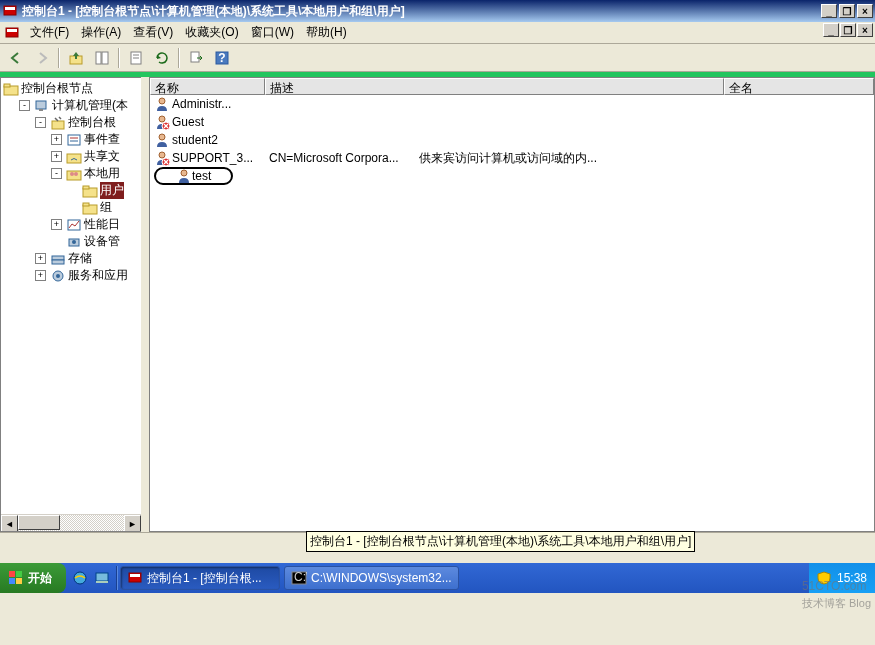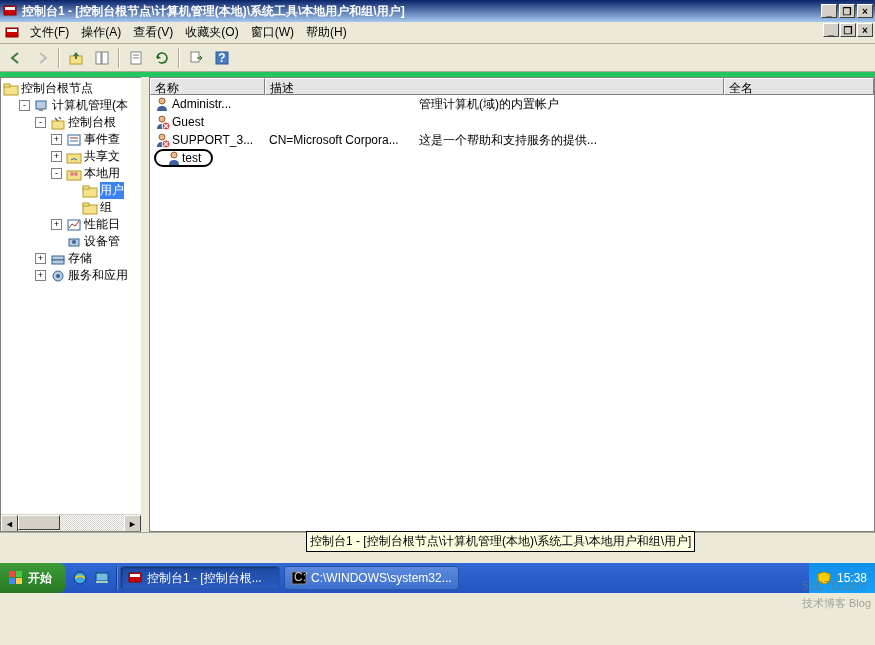--- a/index.html
+++ b/index.html
@@ -23,33 +23,33 @@
 
 .client { display:flex; height: 460px; border-top:5px solid #22c55e;gap:8px; }
 .treepane { width: 141px; background:#fff; border:1px solid #808080; border-right:none; overflow:hidden; position:relative; }
 .tree { padding:2px 0 2px 2px; white-space:nowrap; }
 .tree ul { list-style:none; padding-left: 16px; }
 .tree li { position:relative; padding-left: 0; line-height:17px; }
 .tree .row { display:flex; align-items:center; gap:2px; height:17px; }
 .tree .exp { width:11px; height:11px; border:1px solid #808080; display:inline-flex; align-items:center; justify-content:center; font-size:9px; line-height:9px; color:#000; background:#fff; margin-right:2px; }
 .tree .noexp { width:13px; display:inline-block; }
 .tree .ic { width:16px; height:16px; display:inline-flex; align-items:center; justify-content:center; }
-.tree .sel { background:#3b82f6; color:#fff; }
+.tree .sel { background:#7f1d1d; color:#fff; }
 
 .listpane { flex:1; background:#fff; border:1px solid #808080; display:flex; flex-direction:column; }
 .cols { display:flex; height:17px; background:#e5e5e5; border-bottom:1px solid #d4d0c8; }
 .colh { border-right:1px solid #808080; border-bottom:1px solid #808080; border-top:1px solid #fff; border-left:1px solid #fff; padding:1px 4px; height:17px; }
 .listbody { flex:1; overflow:auto; position:relative; }
 .lrow { display:flex; align-items:center; height:18px; }
 .lc { padding:0 4px; white-space:nowrap; overflow:hidden; display:flex; align-items:center; gap:2px; }
 .lc.name { width: 115px; }
 .lc.full { width: 150px; }
 .lc.desc { width: 280px; }
 .uicon { width:16px; height:16px; display:inline-flex; }
-.circled { border:2px solid #000; border-radius:10px; padding:0 10px; display:inline-flex; align-items:center; height:18px; }
+.circled { border:2px solid #000; border-radius:10px; padding:0 20px; display:inline-flex; align-items:center; height:18px; }
 
 .hscroll { height:17px; background:#ece9d8; border-top:1px solid #d4d0c8; display:flex; }
 .sbbtn { width:17px; height:17px; background:#d4d0c8; border:1px solid #fff; border-right-color:#404040; border-bottom-color:#404040; display:flex;align-items:center;justify-content:center; font-size:9px; }
 .sbtrack { flex:1; background: repeating-conic-gradient(#fff 0 25%, #d4d0c8 0 50%) 50% / 2px 2px; }
 .sbthumb { height:15px; background:#d4d0c8; border:1px solid #fff; border-right-color:#404040; border-bottom-color:#404040; width:40%; }
 
 .statusarea { height: 31px; background:#ece9d8; border-top:1px solid #aca899; position:relative; }
 .tooltip { position:absolute; left:306px; top:-2px; background:#ffffe1; border:1px solid #000; padding:1px 3px; max-width:440px; }
 
 .taskbar { height:30px; background: linear-gradient(#3168d5, #2255c0); display:flex; align-items:center; color:#fff; }
@@ -331,21 +331,20 @@
           <div class="lc name">
             <span class="uicon">
               <svg width="16" height="16">
                 <circle cx="8" cy="5" r="3" fill="#e8b890" stroke="#a06030"></circle>
                 <path d="M3 15 Q3 10 8 10 Q13 10 13 15 Z" fill="#4060a0"></path>
               </svg>
             </span>
             <span>Administr...</span>
           </div>
           <div class="lc full"></div>
-          <div class="lc desc">管理计算机(域)的内置帐户</div>
         </div>
         <div class="lrow">
           <div class="lc name">
             <span class="uicon">
               <svg width="16" height="16">
                 <circle cx="8" cy="5" r="3" fill="#e8b890" stroke="#a06030"></circle>
                 <path d="M3 15 Q3 10 8 10 Q13 10 13 15 Z" fill="#4060a0"></path>
                 <circle cx="12" cy="12" r="4" fill="#d33" stroke="#fff"></circle>
                 <line x1="10" y1="10" x2="14" y2="14" stroke="#fff" stroke-width="1.3"></line>
                 <line x1="14" y1="10" x2="10" y2="14" stroke="#fff" stroke-width="1.3"></line>
@@ -354,29 +353,42 @@
             <span>Guest</span>
           </div>
           <div class="lc full"></div>
         </div>
         <div class="lrow">
           <div class="lc name">
             <span class="uicon">
               <svg width="16" height="16">
                 <circle cx="8" cy="5" r="3" fill="#e8b890" stroke="#a06030"></circle>
                 <path d="M3 15 Q3 10 8 10 Q13 10 13 15 Z" fill="#4060a0"></path>
+              </svg>
+            </span>
+            <span>student2</span>
+          </div>
+          <div class="lc full"></div>
+          <div class="lc desc"></div>
+        </div>
+        <div class="lrow">
+          <div class="lc name">
+            <span class="uicon">
+              <svg width="16" height="16">
+                <circle cx="8" cy="5" r="3" fill="#e8b890" stroke="#a06030"></circle>
+                <path d="M3 15 Q3 10 8 10 Q13 10 13 15 Z" fill="#4060a0"></path>
                 <circle cx="12" cy="12" r="4" fill="#d33" stroke="#fff"></circle>
                 <line x1="10" y1="10" x2="14" y2="14" stroke="#fff" stroke-width="1.3"></line>
                 <line x1="14" y1="10" x2="10" y2="14" stroke="#fff" stroke-width="1.3"></line>
               </svg>
             </span>
             <span>SUPPORT_3...</span>
           </div>
           <div class="lc full">CN=Microsoft Corpora...</div>
-          <div class="lc desc">这是一个帮助和支持服务的提供...</div>
+          <div class="lc desc">供来宾访问计算机或访问域的内...</div>
         </div>
         <div class="lrow">
           <div class="lc name">
             <span class="circled">
               <span class="uicon">
                 <svg width="16" height="16">
                   <circle cx="8" cy="5" r="3" fill="#e8b890" stroke="#a06030"></circle>
                   <path d="M3 15 Q3 10 8 10 Q13 10 13 15 Z" fill="#4060a0"></path>
                 </svg>
               </span>

